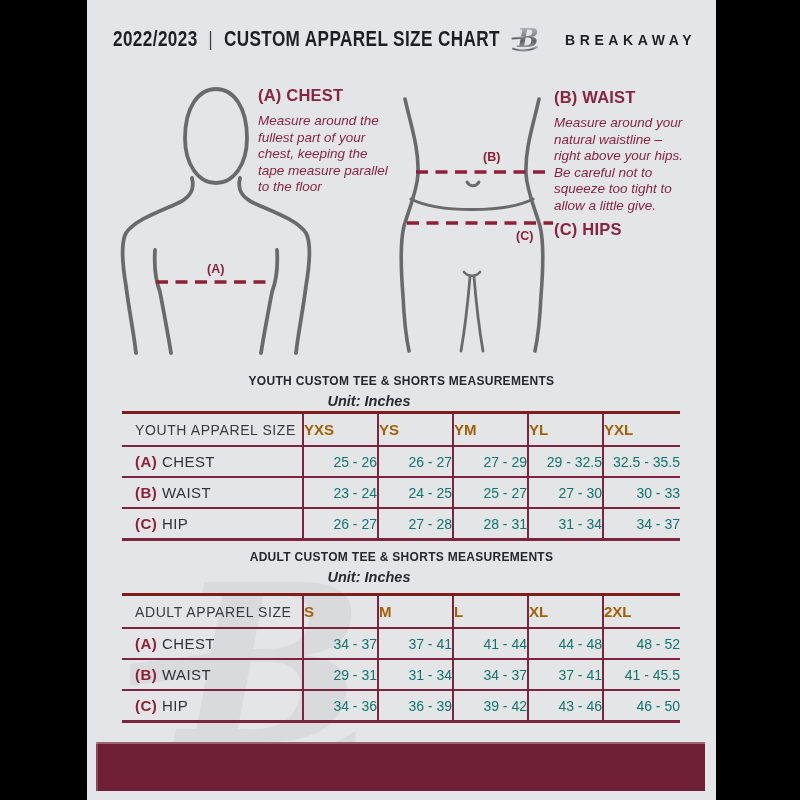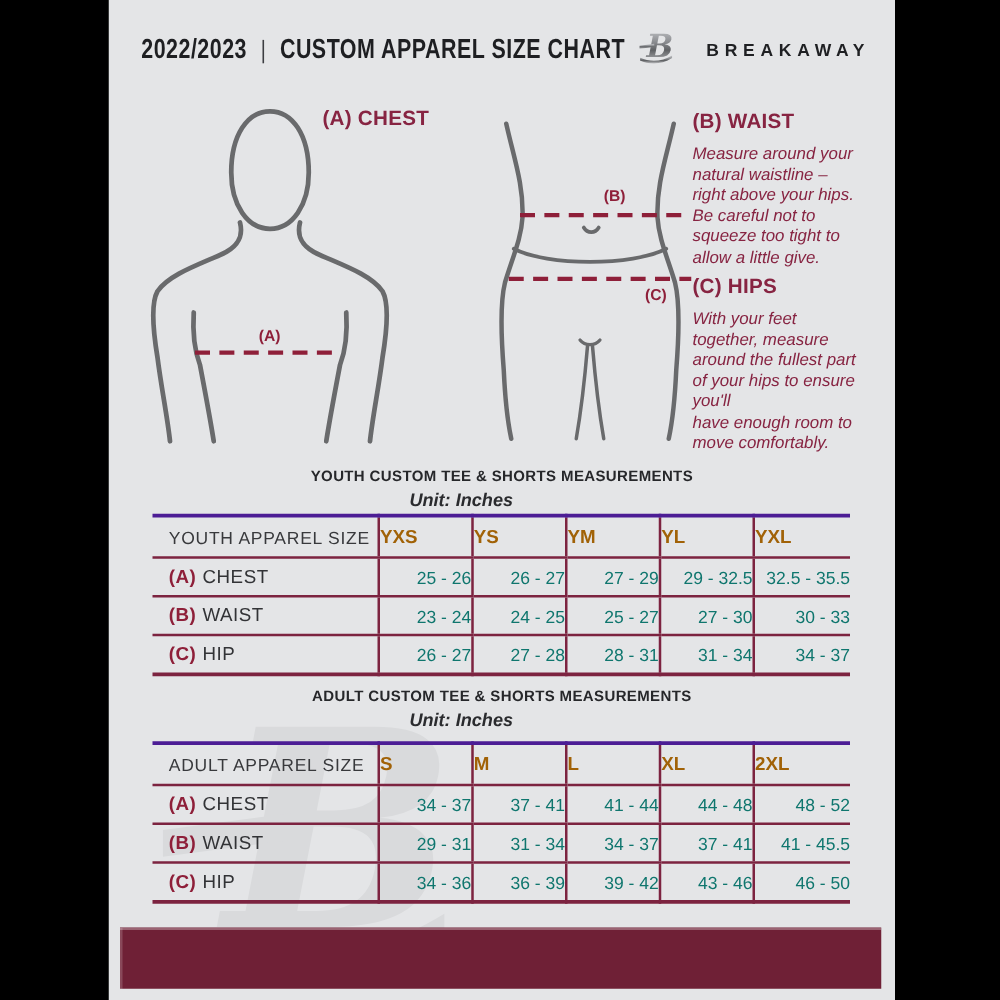--- a/index.html
+++ b/index.html
@@ -27,21 +27,21 @@
   .inst-c{left:467px;top:220px;width:160px;}
 
   
   .sec-title{position:absolute;left:0;width:629px;text-align:center;font-size:12px;font-weight:700;letter-spacing:.3px;color:#26272a;}
   .sec-unit{position:absolute;left:0;width:564px;text-align:center;font-size:14.5px;font-style:italic;font-weight:700;color:#2a2b2e;}
   .youth-title{top:374px;}   .youth-unit{top:393px;}
   .adult-title{top:550px;}   .adult-unit{top:569px;}
 
   
   table.sizes{position:absolute;left:35px;width:558px;border-collapse:collapse;table-layout:fixed;z-index:2;
-    border-top:3px solid #4c1d95;border-bottom:3px solid #7c2340;}
+    border-top:3px solid #7f1d1d;border-bottom:3px solid #7c2340;}
   .youth-table{top:411px;}
   .adult-table{top:593px;}
   table.sizes th,table.sizes td{padding:0;vertical-align:middle;background:transparent;}
   table.sizes th{height:31px;font-size:15px;font-weight:700;color:#a16207;text-align:left;}
   table.sizes th.first{font-size:14px;font-weight:400;letter-spacing:.6px;color:#38393c;text-align:left;padding-left:13px;}
   table.sizes td{height:29px;font-size:14px;color:#0f766e;text-align:right;}
   table.sizes td.lbl{text-align:left;padding-left:13px;font-size:15px;letter-spacing:.4px;color:#323336;}
   table.sizes td.lbl .pfx{font-weight:700;color:#8e1f39;margin-right:5px;}
   table.sizes th:not(:first-child),table.sizes td:not(:first-child){border-left:2px solid #7c2340;}
   table.sizes thead th{border-bottom:2.5px solid #7c2340;}
@@ -117,39 +117,37 @@
         <path d="M 84 181 C 86 205 89 232 93 255" stroke-width="2.8"></path>
       </g>
       <line x1="26" y1="76" x2="162" y2="76" stroke="#8e1f39" stroke-width="3.4" stroke-dasharray="12 7.5"></line>
       <line x1="17" y1="127" x2="163" y2="127" stroke="#8e1f39" stroke-width="3.4" stroke-dasharray="12 7.5"></line>
     </svg>
     <span class="meas-label" style="left:396px;top:150px;">(B)</span>
     <span class="meas-label" style="left:429px;top:229px;">(C)</span>
 
     <div class="inst inst-a">
       <div class="inst-h">(A) CHEST</div>
+      <div class="inst-p">Measure around the
+fullest part of your
+chest, keeping the
+tape measure parallel
+to the floor</div>
     </div>
     <div class="inst inst-b">
       <div class="inst-h">(B) WAIST</div>
       <div class="inst-p">Measure around your
 natural waistline –
 right above your hips.
 Be careful not to
 squeeze too tight to
 allow a little give.</div>
     </div>
     <div class="inst inst-c">
       <div class="inst-h">(C) HIPS</div>
-      <div class="inst-p">With your feet
-together, measure
-around the fullest part
-of your hips to ensure
-you'll
-have enough room to
-move comfortably.</div>
     </div>
 
     <div class="sec-title youth-title">YOUTH CUSTOM TEE &amp; SHORTS MEASUREMENTS</div>
     <div class="sec-unit youth-unit">Unit: Inches</div>
     <table class="sizes youth-table">
       <colgroup>
           <col style="width:181px">
           <col style="width:75px">
           <col style="width:75px">
           <col style="width:75px">

